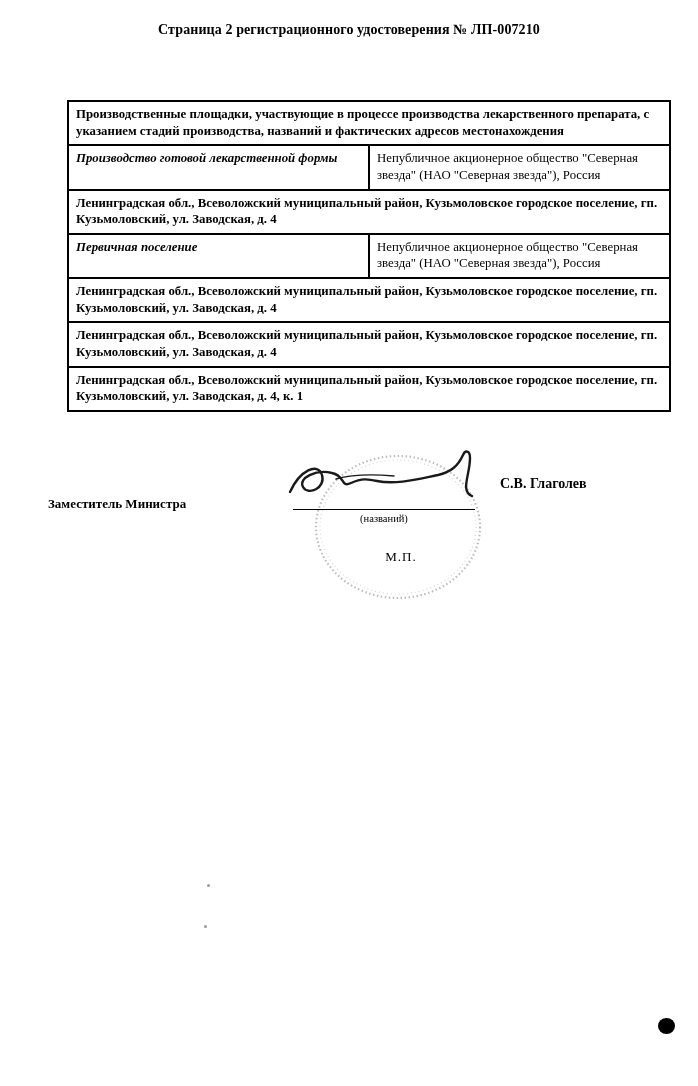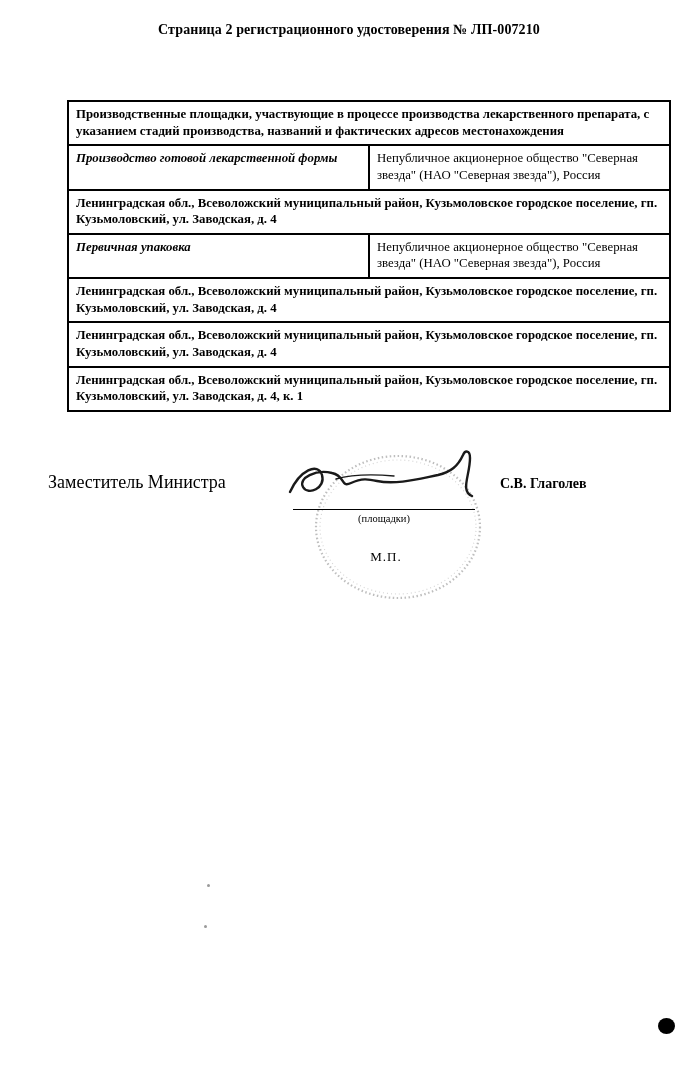--- a/index.html
+++ b/index.html
@@ -23,27 +23,27 @@
   .prod-table td{
     border:2px solid #000;
     padding:4px 7px 5px 7px;vertical-align:top;
   }
   .col-stage{width:295px;}
   .cell-head{font-weight:bold;}
   .cell-stage{font-weight:bold;font-style:italic;border-radius:22px;}
   .cell-mfr{font-weight:normal;font-family:Liberation Serif, serif;}
   .cell-addr{font-weight:bold;border-radius:17px;}
 
-  .sig-title{position:absolute;top:472px;left:48px;font-size:18px;font-weight:normal;}
+  .sig-title{position:absolute;top:496px;left:48px;font-size:13px;font-weight:bold;}
   .sig-name{position:absolute;top:476px;left:500px;font-size:14px;font-weight:bold;}
   .sig-line{position:absolute;top:509px;left:293px;width:182px;border-top:1.5px solid #000;}
   .sig-caption{position:absolute;top:513px;left:293px;width:182px;text-align:center;font-size:10.5px;}
   .sig-scribble{position:absolute;top:448px;left:276px;width:214px;height:64px;}
   .stamp{position:absolute;top:452px;left:312px;width:172px;height:150px;opacity:.55;}
-  .stamp-mp{position:absolute;top:549px;left:295px;width:182px;text-align:center;font-size:13px;letter-spacing:1px;}
+  .stamp-mp{position:absolute;top:549px;left:310px;width:182px;text-align:center;font-size:13px;letter-spacing:1px;}
 
   .speck{position:absolute;background:#9a9a9a;border-radius:50%;}
   .speck-1{top:884px;left:207px;width:3px;height:3px;}
   .speck-2{top:925px;left:204px;width:3px;height:3px;}
   .hole-dot{
     position:absolute;top:1018px;left:658px;width:17px;height:16px;
     background:#000;border-radius:50%;
   }
 </style>
 </head>
@@ -61,21 +61,21 @@
 
       <tr>
         <td class="col-stage cell-stage">Производство готовой лекарственной формы</td>
         <td class="cell-mfr">Непубличное акционерное общество "Северная звезда" (НАО "Северная звезда"), Россия</td>
       </tr>
       <tr>
         <td colspan="2" class="cell-addr">Ленинградская обл., Всеволожский муниципальный район, Кузьмоловское городское поселение, гп. Кузьмоловский, ул. Заводская, д. 4</td>
       </tr>
 
       <tr>
-        <td class="col-stage cell-stage">Первичная упаковка</td>
+        <td class="col-stage cell-stage">Первичная поселение</td>
         <td class="cell-mfr">Непубличное акционерное общество "Северная звезда" (НАО "Северная звезда"), Россия</td>
       </tr>
       <tr>
         <td colspan="2" class="cell-addr">Ленинградская обл., Всеволожский муниципальный район, Кузьмоловское городское поселение, гп. Кузьмоловский, ул. Заводская, д. 4</td>
       </tr>
 
       <tr>
         <td colspan="2" class="cell-addr">Ленинградская обл., Всеволожский муниципальный район, Кузьмоловское городское поселение, гп. Кузьмоловский, ул. Заводская, д. 4</td>
       </tr>
 
@@ -92,21 +92,21 @@
 
   <svg class="sig-scribble" viewBox="0 0 214 64" aria-hidden="true">
     <path d="M14 44 C 24 22, 42 14, 46 27 C 50 40, 32 48, 27 39 C 22 30, 40 21, 56 25
              C 70 28, 64 40, 75 35 C 86 30, 92 31, 101 33 C 120 37, 142 31, 162 27
              C 175 24, 182 18, 187 7 C 189 2, 194 2, 194 10 C 194 27, 184 43, 196 48" fill="none" stroke="#1a1a1a" stroke-width="2.4" stroke-linecap="round"></path>
     <path d="M60 31 C 74 27, 96 26, 118 28" fill="none" stroke="#1a1a1a" stroke-width="1.4" stroke-linecap="round"></path>
   </svg>
 
   <div class="sig-title">Заместитель Министра</div>
   <div class="sig-line"></div>
-  <div class="sig-caption">(площадки)</div>
+  <div class="sig-caption">(названий)</div>
   <div class="sig-name">С.В. Глаголев</div>
   <div class="stamp-mp">М.П.</div>
 
   <div class="speck speck-1"></div>
   <div class="speck speck-2"></div>
   <div class="hole-dot"></div>
 
 </div>
 
 </body></html>

